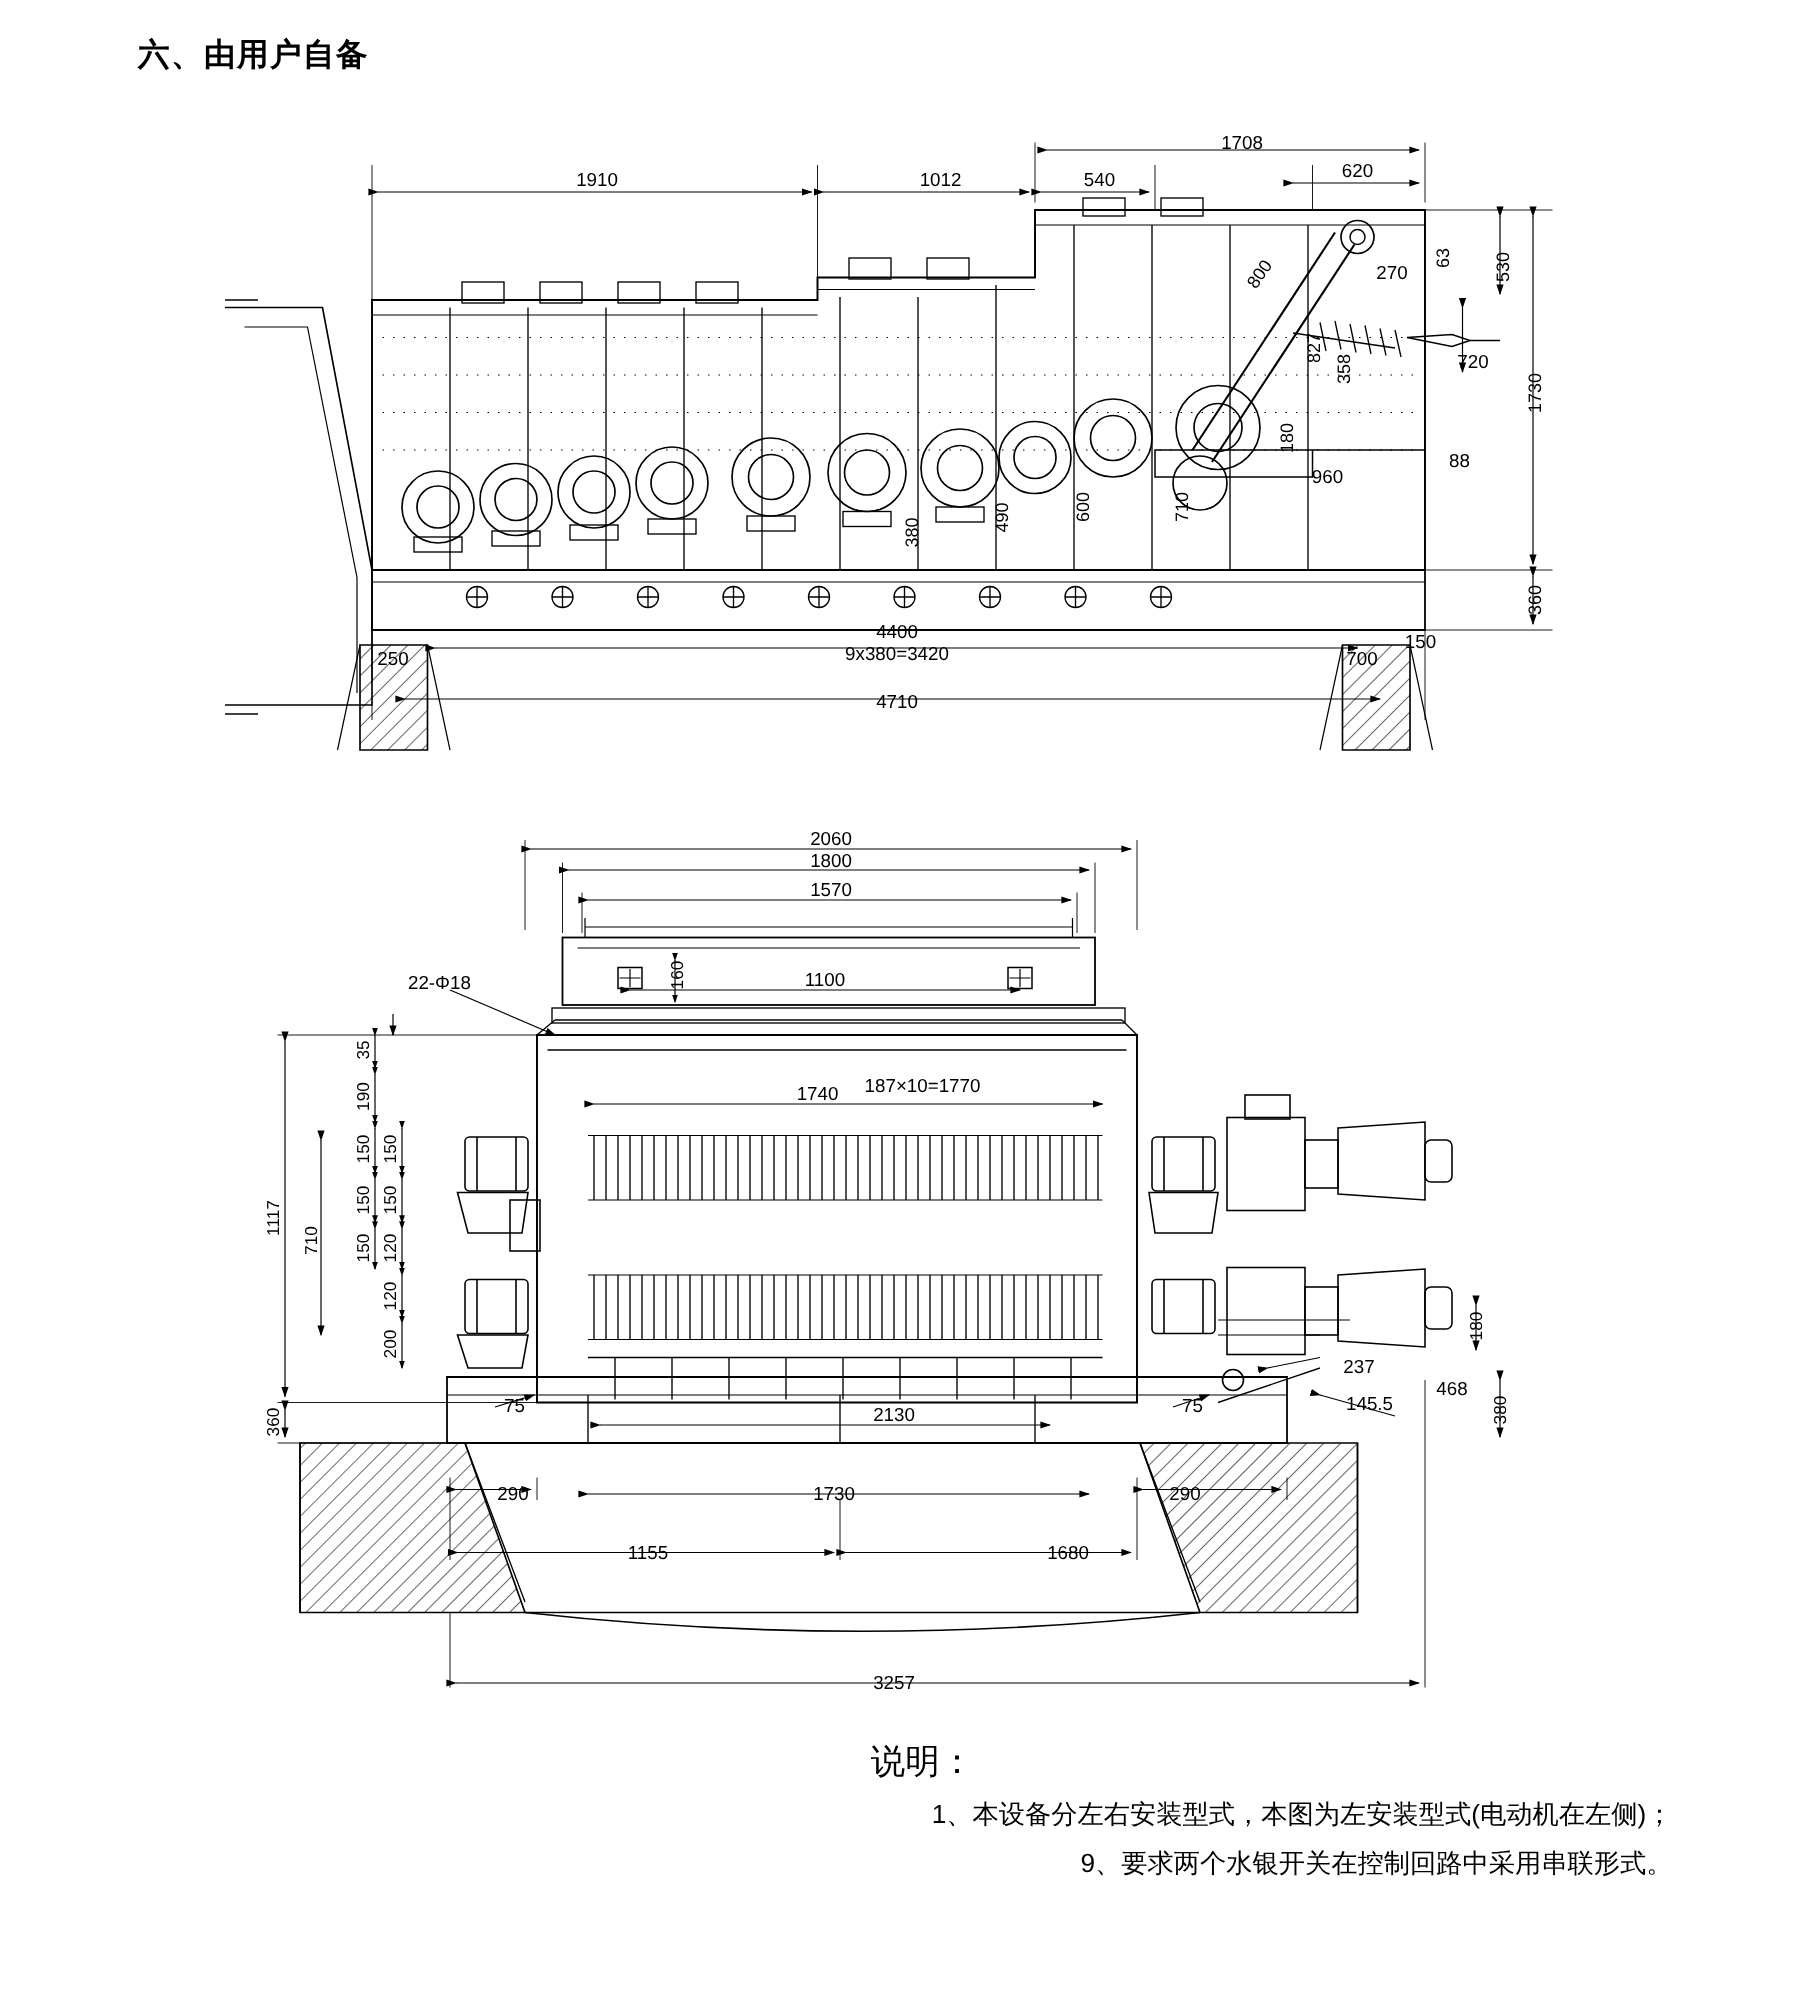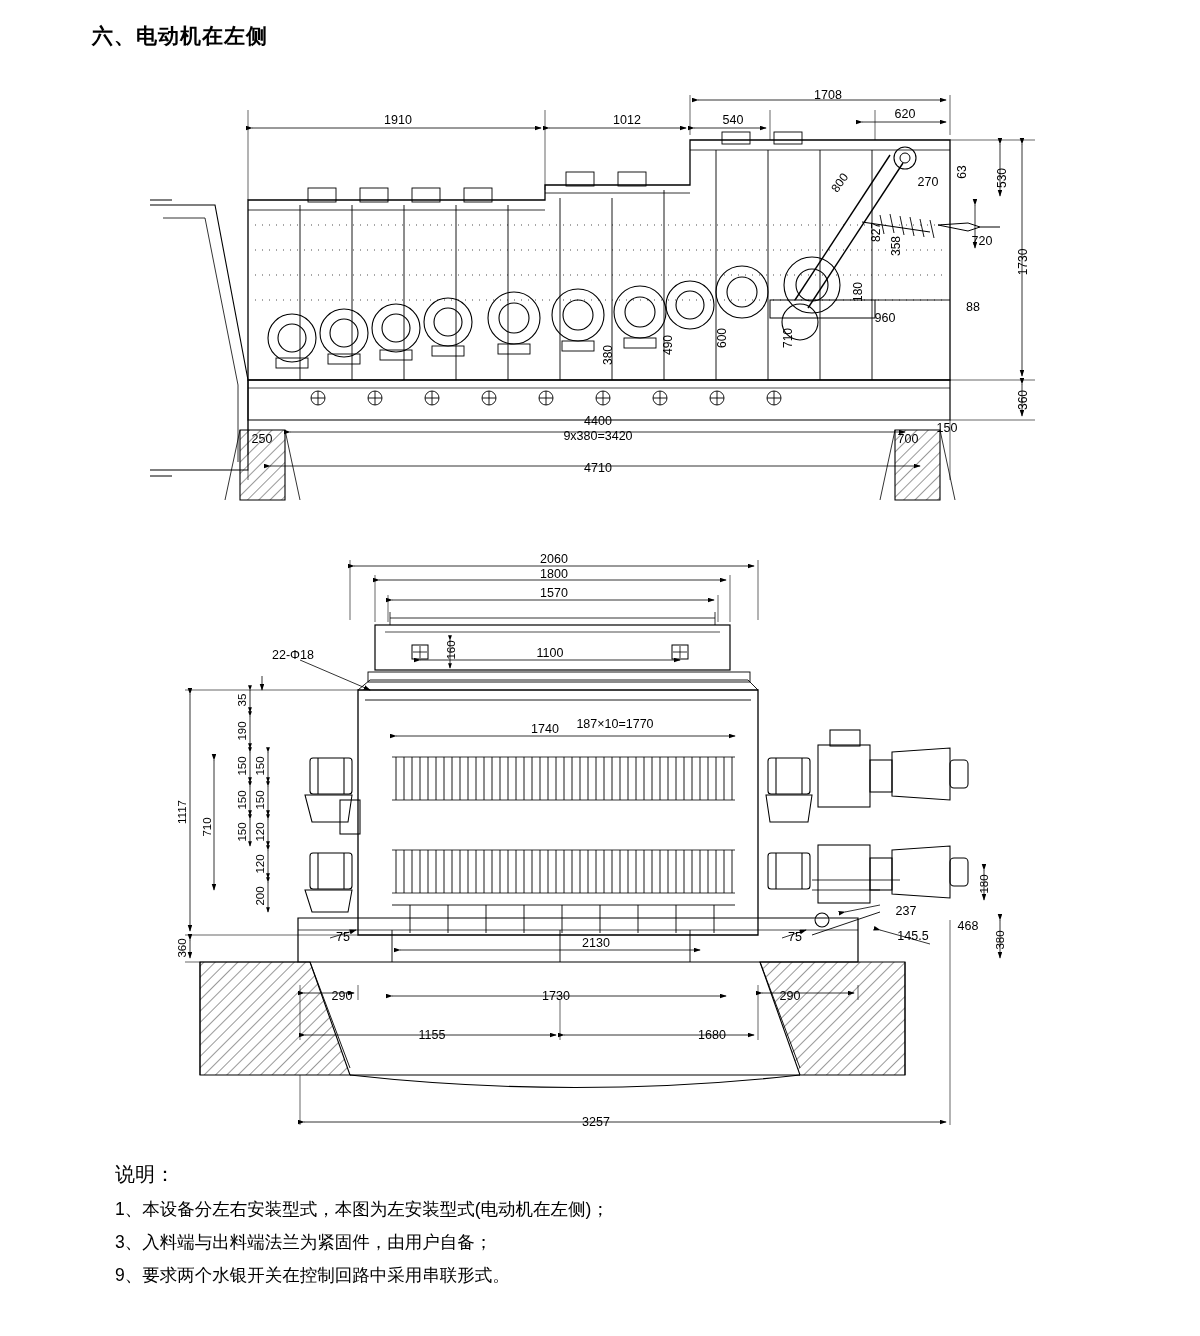--- a/index.html
+++ b/index.html
@@ -13,29 +13,29 @@
   }
   .page-title{
     position:absolute;left:92px;top:22px;
     font-size:21px;font-weight:bold;letter-spacing:1px;
   }
   .dwg{position:absolute;left:0;top:0;width:1200px;height:1336px;}
   .notes{
     position:absolute;left:115px;top:1158px;width:1000px;
     font-size:17.5px;line-height:33px;
   }
-  .notes .nhead{font-size:20px;margin-bottom:2px;}
-  .notes .nline{white-space:nowrap;}
+  .notes .nhead{font-size:23px;margin-bottom:2px;text-align:center;}
+  .notes .nline{white-space:nowrap;text-align:right;}
   svg{display:block;}
   text{font-family:"Liberation Sans", sans-serif;}
 </style>
 </head>
 <body>
 
-<div class="page-title">六、电动机在左侧</div>
+<div class="page-title">六、由用户自备</div>
 
 <svg class="dwg" viewBox="0 0 1200 1336">
   <defs>
     <pattern id="hatch" width="8" height="8" patternUnits="userSpaceOnUse" patternTransform="rotate(45)">
       <line x1="0" y1="0" x2="0" y2="8" stroke="#000" stroke-width="0.8"></line>
     </pattern>
     <marker id="ar" markerWidth="9" markerHeight="9" refX="8" refY="3" orient="auto">
       <path d="M0,0 L9,3 L0,6 z" fill="#000"></path>
     </marker>
     <marker id="arS" markerWidth="7" markerHeight="7" refX="6" refY="2.4" orient="auto">
@@ -428,15 +428,14 @@
       <text transform="translate(1004,940) rotate(-90)">380</text>
     </g>
   </g>
 
   </g>
 </svg>
 
 <div class="notes">
   <div class="nhead">说明：</div>
   <div class="nline">1、本设备分左右安装型式，本图为左安装型式(电动机在左侧)；</div>
-  <div class="nline">3、入料端与出料端法兰为紧固件，由用户自备；</div>
   <div class="nline">9、要求两个水银开关在控制回路中采用串联形式。</div>
 </div>
 
 </body></html>

